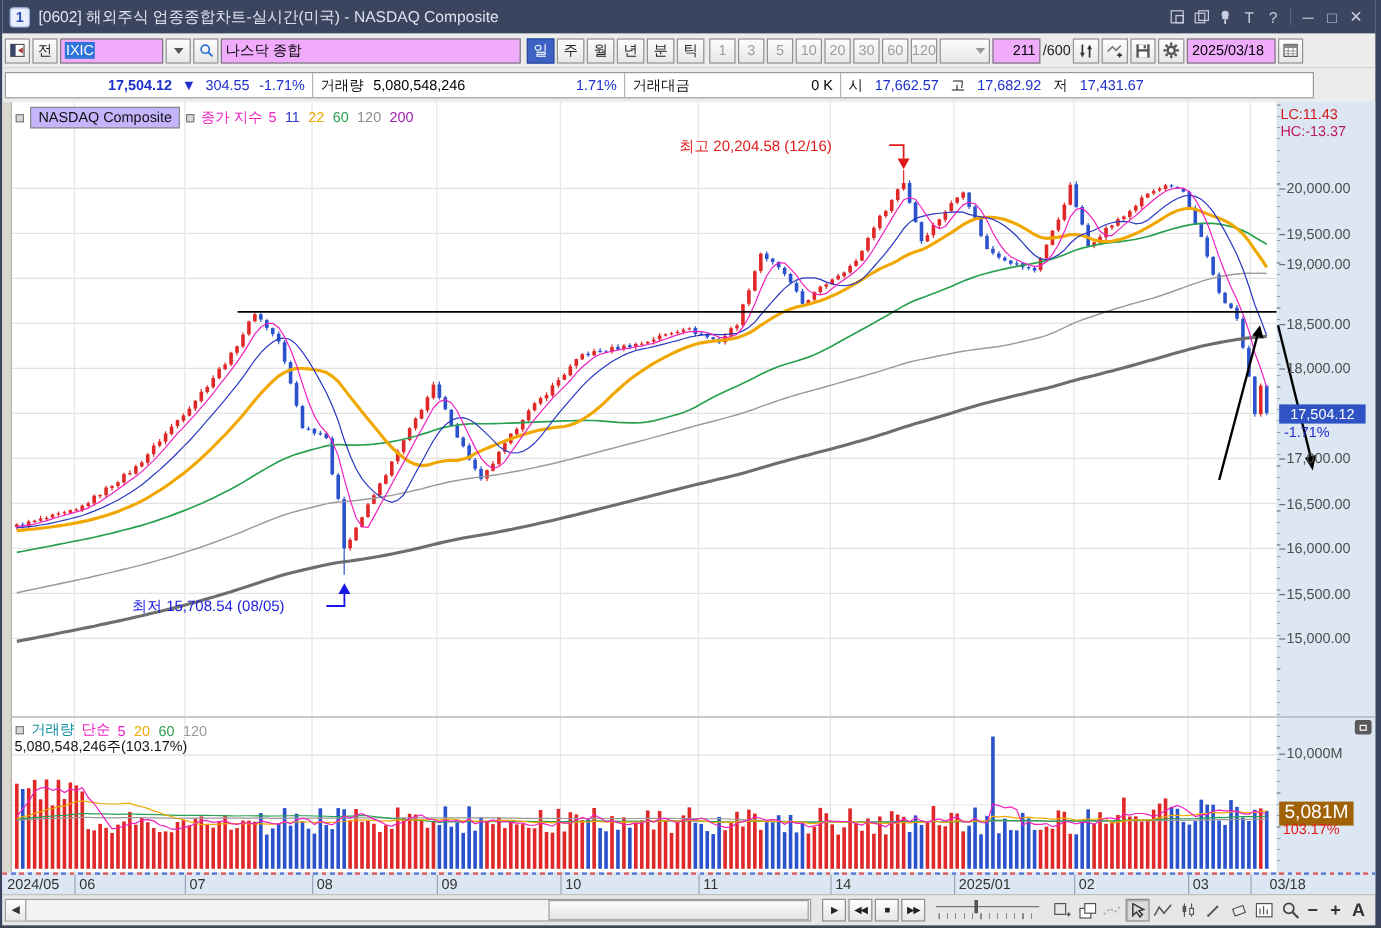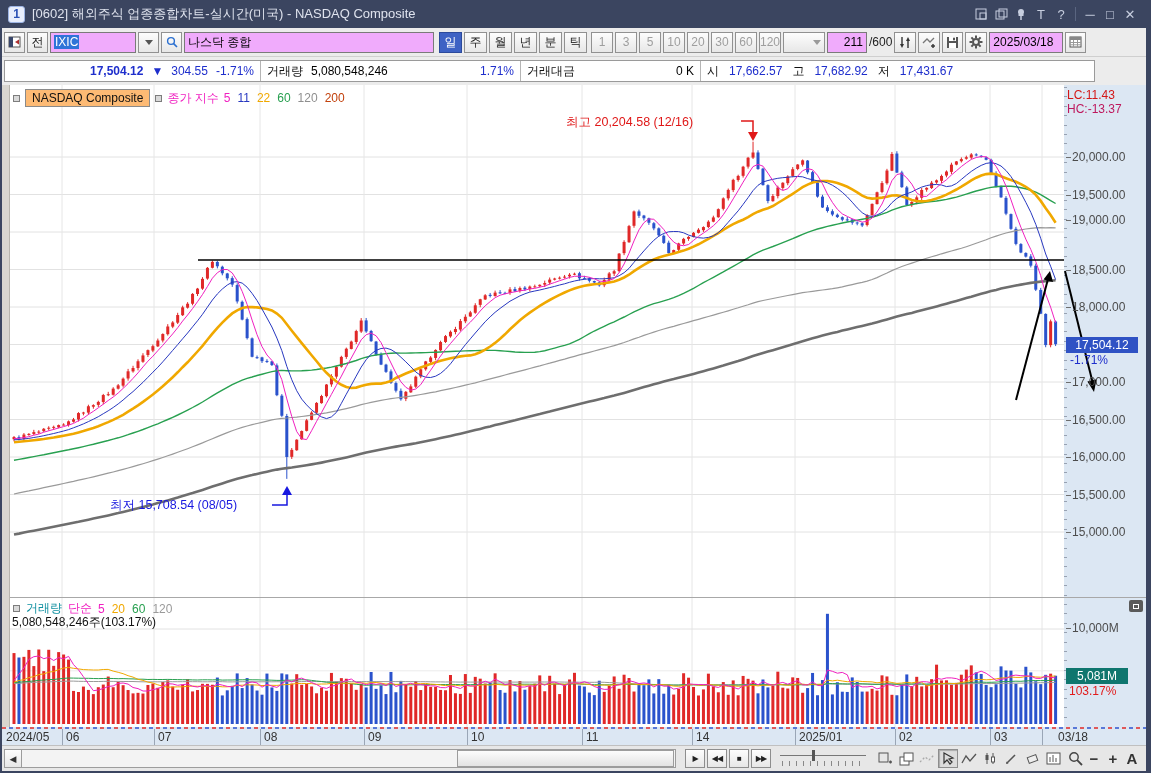--- a/index.html
+++ b/index.html
@@ -25,34 +25,34 @@
   .pseg{display:flex;align-items:center;height:100%;border-right:1px solid #b5b5b5;padding:0 6px;gap:8px;}
   .blue{color:#1e2ecc;}
   .lbl{color:#111;}
   
   #chartarea{position:relative;width:1144px;height:660px;background:#dce7f3;}
   #leftstrip{position:absolute;left:0;top:0;width:8px;height:642px;background:#d9d6d0;border-right:1px solid #b8b5ae;}
   #mainpane{position:absolute;left:8px;top:0;width:1054px;height:512px;background:#fff;}
   #volpane{position:absolute;left:8px;top:512px;width:1054px;height:130px;background:#fff;border-top:1px solid #a8a8a8;}
   #mainpane svg,#volpane svg{position:absolute;left:0;top:0;}
   #mainlegend{position:absolute;left:3px;top:4px;display:flex;align-items:center;gap:5px;font-size:12px;}
-  .chip{border:1px solid #8a8a8a;background:#fdba74;color:#111;padding:1px 6px;font-size:12px;}
+  .chip{border:1px solid #8a8a8a;background:#c4b5fd;color:#111;padding:1px 6px;font-size:12px;}
   .sqico{width:7px;height:7px;border:1px solid #7d7d7d;background:#d9d9d9;display:inline-block;}
   #vollegend{position:absolute;left:3px;top:2px;display:flex;align-items:center;gap:6px;font-size:12px;}
   #volreadout{position:absolute;left:2px;top:16px;font-size:12px;color:#111;}
   .ann{position:absolute;font-size:12.5px;white-space:nowrap;}
   
   #priceaxis{position:absolute;left:1062px;top:0;width:82px;height:642px;background:#dce7f3;overflow:visible;font-size:12px;color:#4c4c4c;}
   #priceaxis::before{content:"";position:absolute;left:0;top:2px;width:3px;height:638px;background:repeating-linear-gradient(180deg,#98a2b2 0 1px,transparent 1px 9.4px);}
   .axlbl{position:absolute;left:8px;}
   .axlbl::before{content:"";position:absolute;left:-6px;top:7px;width:5px;height:1px;background:#6e6e6e;}
   #axsplit{position:absolute;left:0;top:512px;width:82px;height:1px;background:#a8a8a8;}
   .curbadge{position:absolute;left:2px;top:252px;width:72px;background:#2f52c4;color:#fff;text-align:center;padding:1px 0;font-size:12px;}
   .curpct{position:absolute;left:6px;top:268px;color:#1e2ecc;}
-  .volbadge{position:absolute;left:2px;top:583px;width:62px;background:#0f766e;color:#fff;text-align:center;padding:1px 0;font-size:12px;}
+  .volbadge{position:absolute;left:2px;top:583px;width:62px;background:#a16207;color:#fff;text-align:center;padding:1px 0;font-size:16px;}
   .volpct{position:absolute;left:5px;top:599px;color:#e21b1b;}
   #lcline{position:absolute;left:3px;top:3px;color:#d41616;}
   #hcline{position:absolute;left:3px;top:17px;color:#be185d;}
   #volclose{position:absolute;right:3px;top:515px;width:14px;height:12px;background:#5a5a5a;border-radius:2px;display:flex;align-items:center;justify-content:center;}
   #volclose span{width:6px;height:5px;border:1px solid #fff;display:block;}
   
   #xaxis{position:absolute;left:0;top:642px;width:1144px;height:18px;background:#dce7f3;font-size:12px;color:#333;}
   #xaxis::before{content:"";position:absolute;left:0;top:0;width:1144px;height:2px;background:repeating-linear-gradient(90deg,#e05858 0 4px,#dce7f3 4px 7px,#5878d8 7px 11px,#dce7f3 11px 14px);}
   .xsep{position:absolute;top:2px;width:1px;height:16px;background:#9aa6b6;}
   .xlbl{position:absolute;top:3px;white-space:nowrap;}
@@ -704,21 +704,21 @@
         <span class="sqico"></span>
         <span class="chip">NASDAQ Composite</span>
         <span class="sqico"></span>
         <span style="color:#f020c0">종가 지수</span>
         <span id="malist" style="display:flex;gap:7px">
               <span style="color: rgb(240, 32, 192);">5</span>
               <span style="color: rgb(40, 56, 192);">11</span>
               <span style="color: rgb(240, 168, 0);">22</span>
               <span style="color: rgb(40, 160, 80);">60</span>
               <span style="color: rgb(143, 143, 143);">120</span>
-              <span style="color: #c2410c;">200</span>
+              <span style="color: #a21caf;">200</span>
             </span>
       </div>
       <div class="ann" style="left:556px;top:29px;color:#e01818">최고 20,204.58 (12/16)</div>
       <div class="ann" style="left:100px;top:412px;color:#1818e0">최저 15,708.54 (08/05)</div>
     </div>
 
     <div id="volpane">
       <svg id="volsvg" width="1054" height="129">
             <line x1="52" x2="52" y1="0" y2="129" stroke="#e6e6e6"></line>
             <line x1="144" x2="144" y1="0" y2="129" stroke="#e6e6e6"></line>

